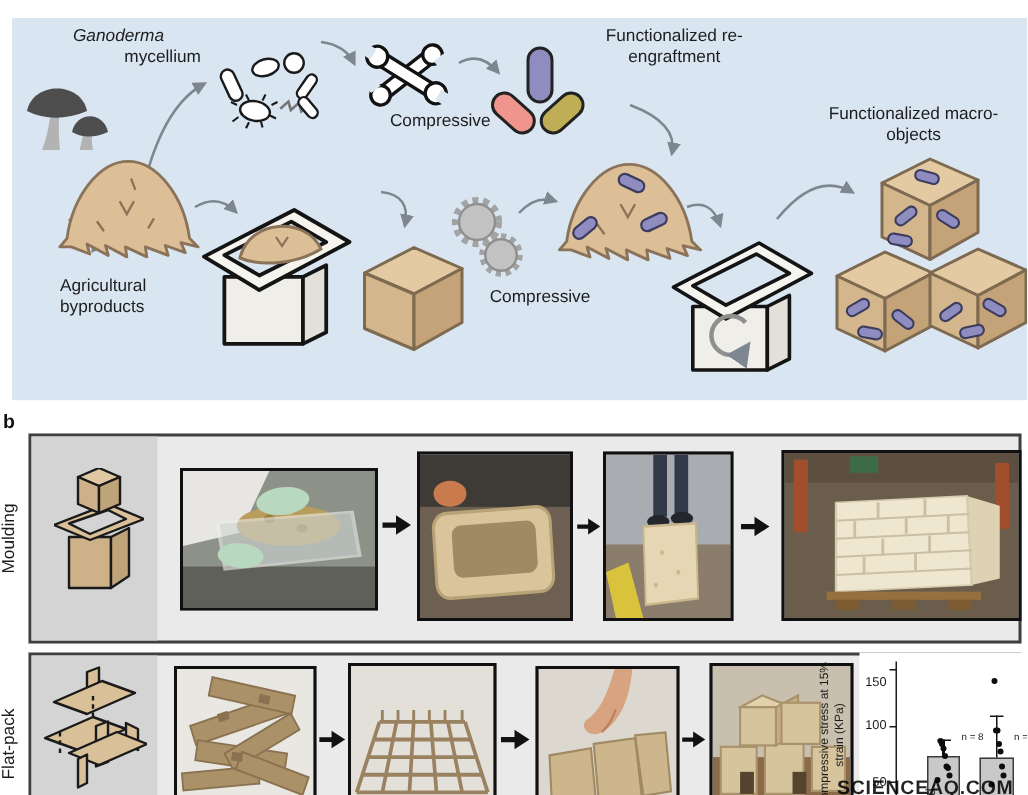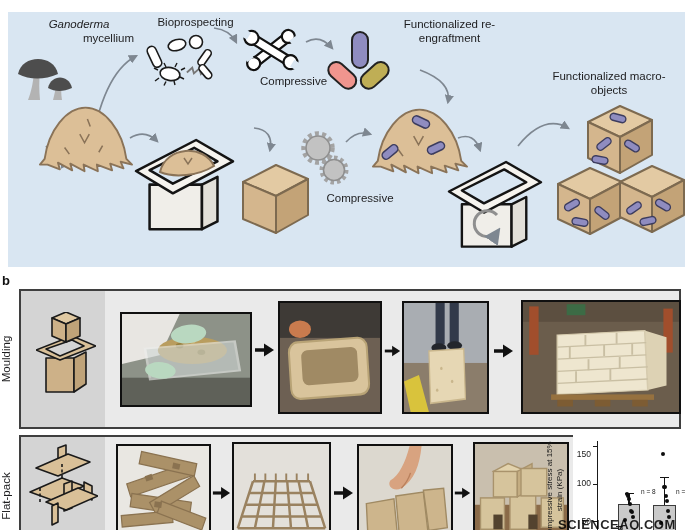--- a/index.html
+++ b/index.html
@@ -174,24 +174,24 @@
           <rect x="-8" y="-3.5" width="16" height="7" rx="3.5" transform="translate(648,209) rotate(-12)"></rect>
         </g>
       </g>
     </svg>
 
     
     <div class="t" style="left:24px;top:5px;width:110px;">
       <span style="display:block;font-style:italic;">Ganoderma</span>
       <span style="display:block;text-align:right;">mycellium</span>
     </div>
-    <div class="t" style="left:138px;top:3px;width:115px;">Bioprospecting</div>
     <div class="t" style="left:246px;top:62px;width:95px;">Compressive</div>
     <div class="t" style="left:550px;top:57px;width:118px;">Functionalized macro-objects</div>
     <div class="t" style="left:397px;top:5px;width:105px;">Functionalized re-engraftment</div>
+    <div class="t tl" style="left:40px;top:172px;width:95px;">Agricultural byproducts</div>
     <div class="t" style="left:320px;top:179px;width:80px;">Compressive</div>
   </div>
 
   <div class="panel-label" style="left:2px;top:261px;">b</div>
 
   <div class="rowframe" style="top:277px;height:140px;"></div>
   <div class="rowframe" style="top:423px;height:130px;"></div>
   <div class="sidebar" style="left:21px;top:279px;width:84px;height:136px;"></div>
   <div class="sidebar" style="left:21px;top:425px;width:84px;height:126px;"></div>
 

